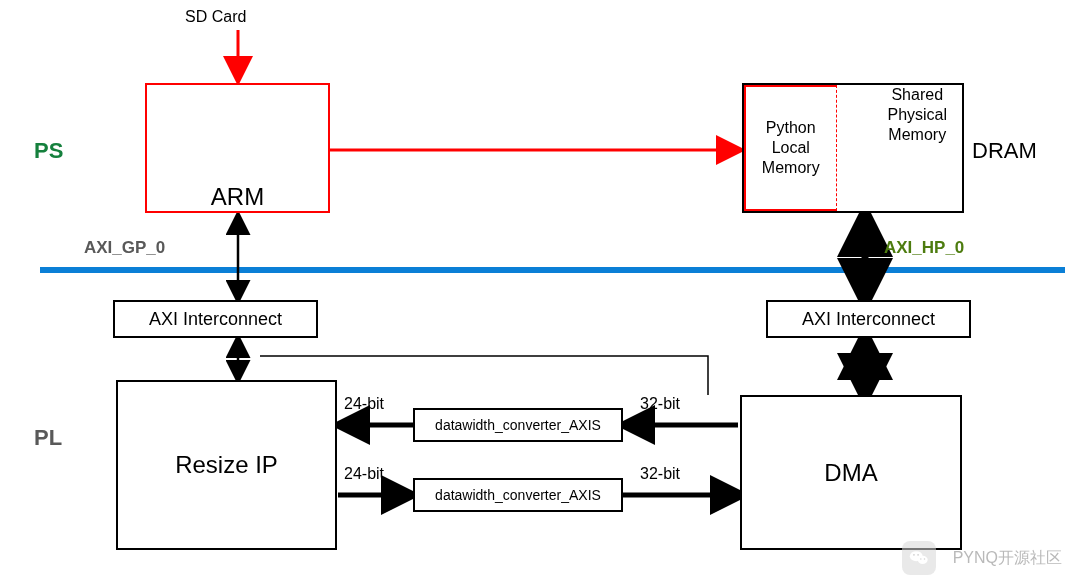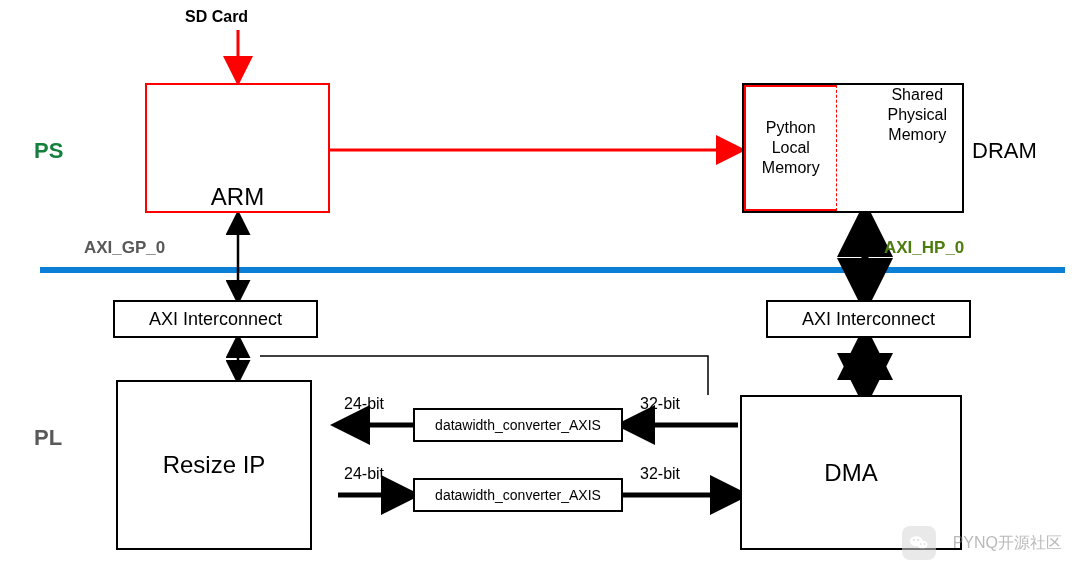--- a/index.html
+++ b/index.html
@@ -23,21 +23,21 @@
     text-align: center;
   }
   svg { position: absolute; top: 0; left: 0; }
   .lbl {
     position: absolute;
     white-space: nowrap;
   }
   .watermark-wrap {
     position: absolute;
     right: 18px;
-    bottom: 26px;
+    bottom: 11px;
     display: flex;
     align-items: center;
     gap: 17px;
     opacity: 0.55;
   }
   .wechat-icon {
     width: 34px;
     height: 34px;
     border-radius: 8px;
     background: #d8d8d8;
@@ -89,21 +89,21 @@
   <line x1="413" y1="425" x2="340" y2="425" stroke="#000" stroke-width="5" marker-end="url(#ah-thick)"></line>
 
   <line x1="338" y1="495" x2="411" y2="495" stroke="#000" stroke-width="5" marker-end="url(#ah-thick)"></line>
   <line x1="623" y1="495" x2="740" y2="495" stroke="#000" stroke-width="5" marker-end="url(#ah-thick)"></line>
 </svg>
 
 <div class="lbl" style="left:34px; top:138px; font-size:22px; font-weight:600; color:#15803d;">PS</div>
 <div class="lbl" style="left:34px; top:425px; font-size:22px; font-weight:600; color:#595959;text-align:center;">PL</div>
 <div class="lbl" style="left:972px; top:138px; font-size:22px; font-weight:500;">DRAM</div>
 
-<div class="lbl" style="left:185px; top:8px; font-size:16px;font-weight:bold;">SD Card</div>
+<div class="lbl" style="left:185px; top:8px; font-size:16px;">SD Card</div>
 
 <div class="abs box" style="left:145px; top:83px; width:185px; height:130px; border-color:#ff0000; font-size:24px;align-items:flex-end;">
   <span>ARM</span>
 </div>
 
 <div class="abs box" style="left:742px; top:83px; width:222px; height:130px; padding:0;">
 
   <div style="flex:1; height:100%; box-sizing:border-box; border:2px solid #ff0000; border-right:1px dashed #ff0000; display:flex; align-items:center; justify-content:center; font-size:16px; line-height:1.25; white-space:pre-line;">
     <span>Python
 Local
@@ -120,21 +120,21 @@
 <div class="lbl" style="left:884px; top:238px; font-size:17px; font-weight:600; color:#4d7c0f;">AXI_HP_0</div>
 
 <div class="abs box" style="left:113px; top:300px; width:205px; height:38px; font-size:18px;">
   <span>AXI Interconnect</span>
 </div>
 
 <div class="abs box" style="left:766px; top:300px; width:205px; height:38px; font-size:18px;">
   <span>AXI Interconnect</span>
 </div>
 
-<div class="abs box" style="left:116px; top:380px; width:196px; height:170px; font-size:24px;">
+<div class="abs box" style="left:116px; top:380px; width:221px; height:170px; font-size:24px;">
   <span>Resize IP</span>
 </div>
 
 <div class="abs box" style="left:740px; top:395px; width:222px; height:155px; font-size:24px;">
   <span>DMA</span>
 </div>
 
 <div class="abs box" style="left:413px; top:408px; width:210px; height:34px; font-size:14px;">
   <span>datawidth_converter_AXIS</span>
 </div>

